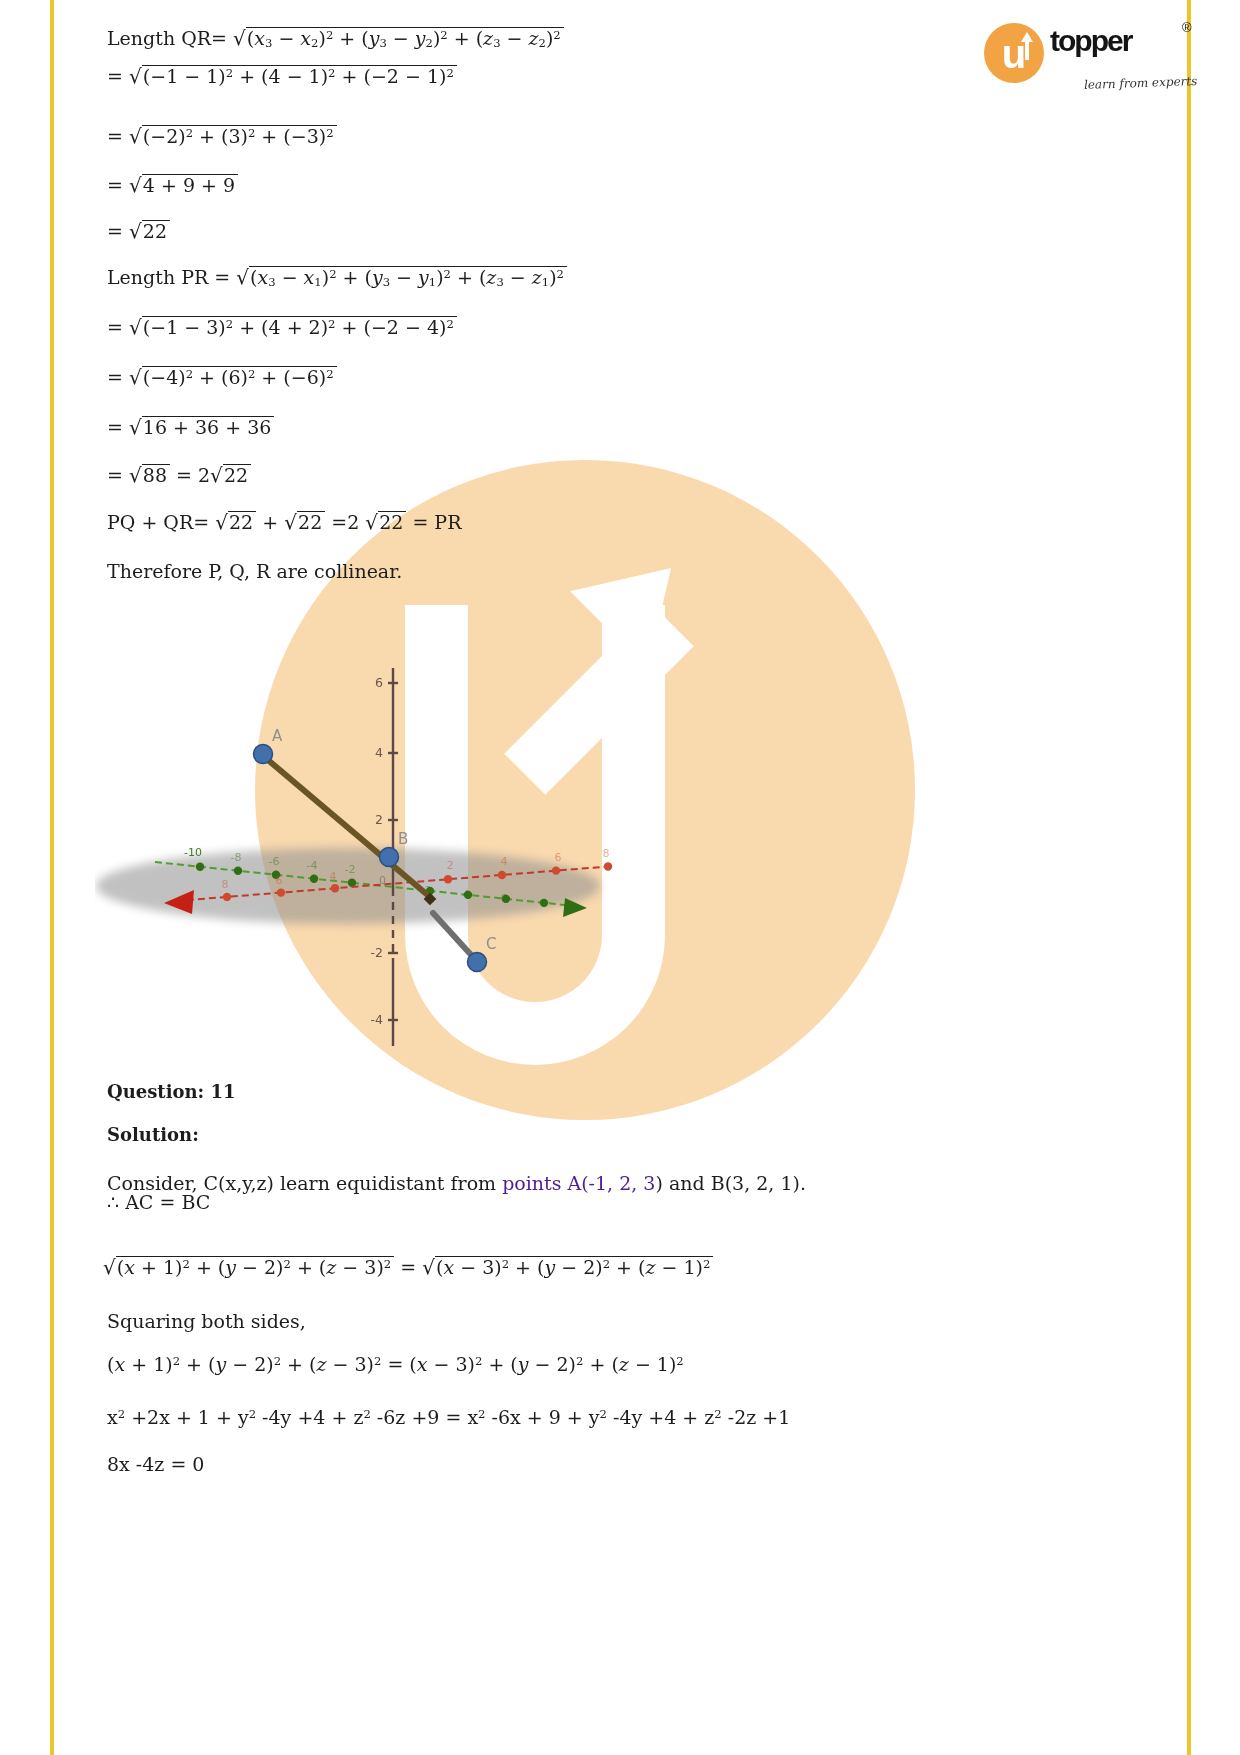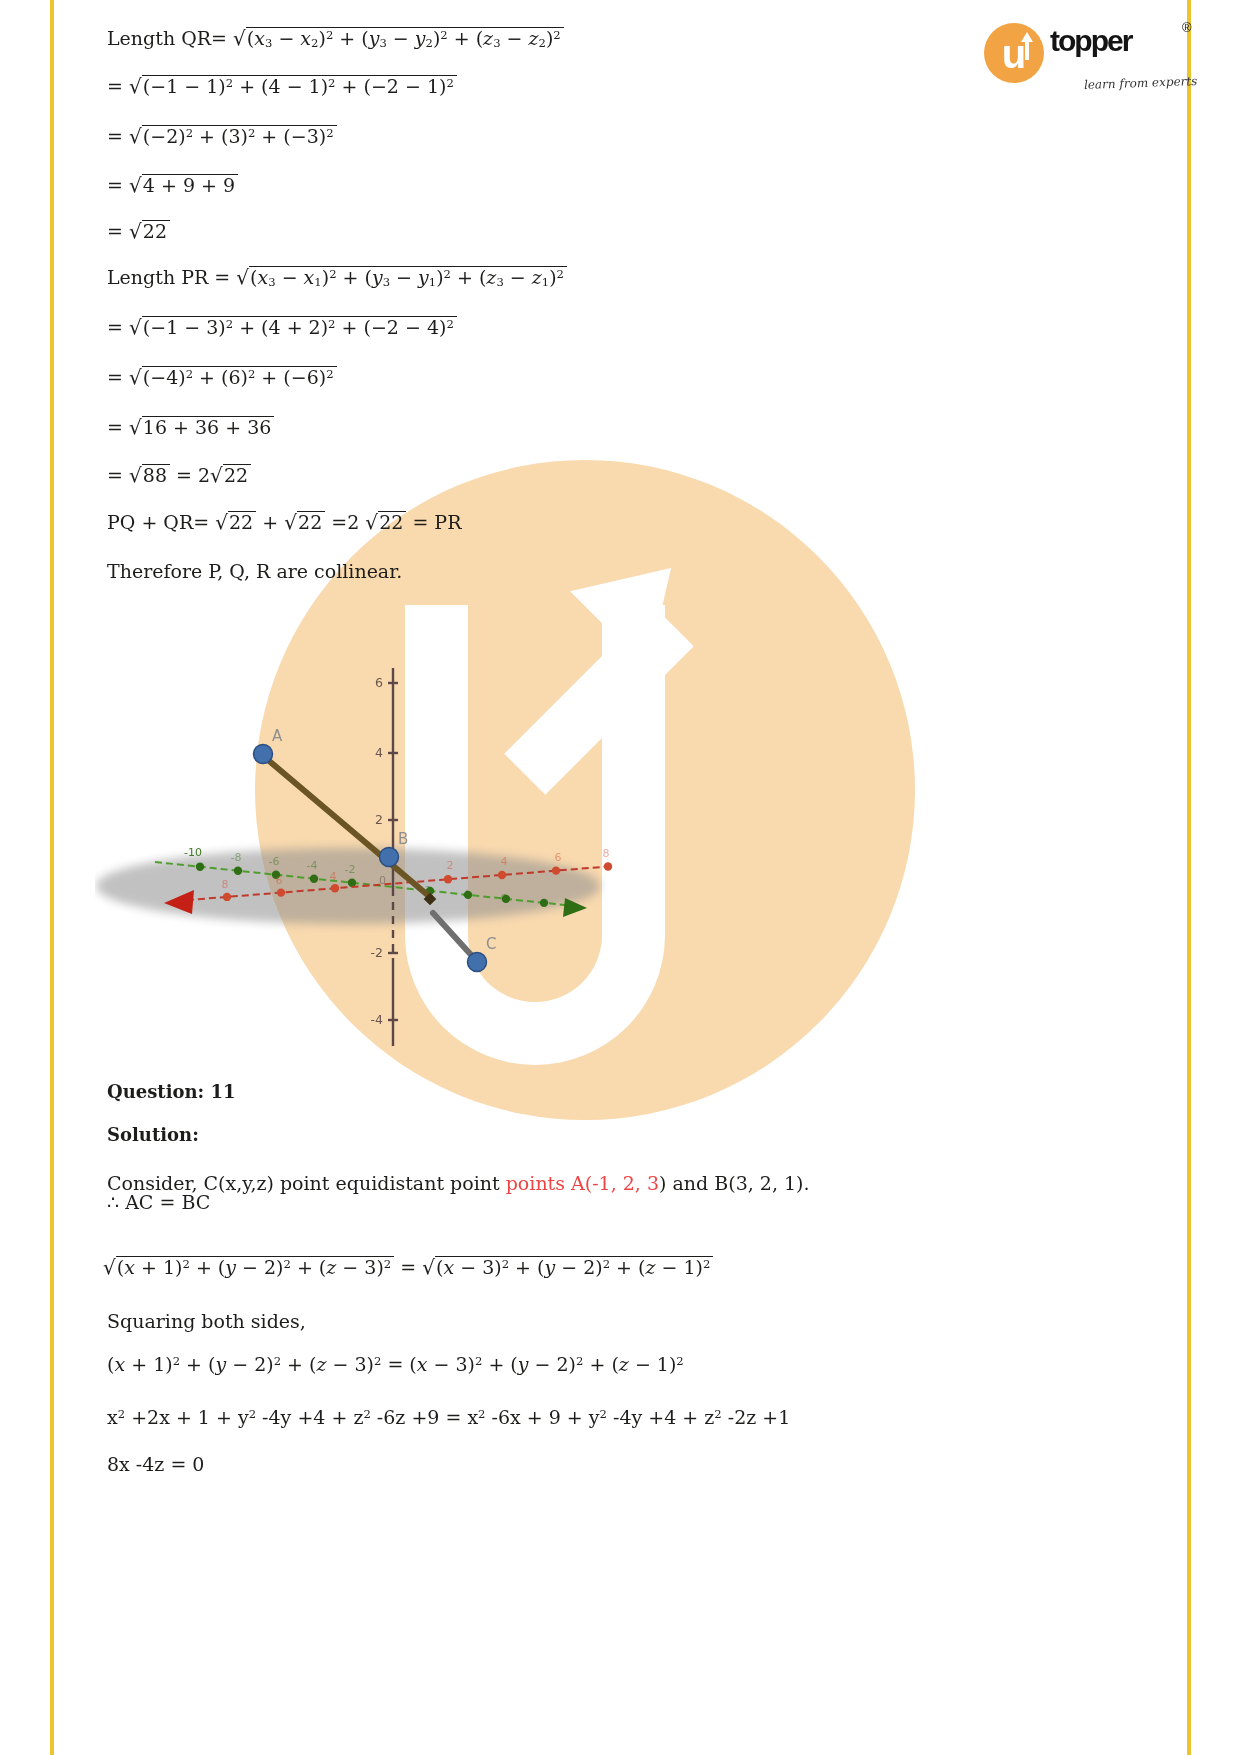--- a/index.html
+++ b/index.html
@@ -131,34 +131,34 @@
         <text x="272" y="741" font-size="15" font-family="DejaVu Sans, sans-serif" fill="#8f8f8f">A</text>
         <circle cx="389" cy="857" r="9.5" fill="#4170ad" stroke="#2c4f80" stroke-width="1.5"></circle>
         <text x="398" y="844" font-size="15" font-family="DejaVu Sans, sans-serif" fill="#8f8f8f">B</text>
         <circle cx="477" cy="962" r="9.5" fill="#4170ad" stroke="#2c4f80" stroke-width="1.5"></circle>
         <text x="486" y="949" font-size="15" font-family="DejaVu Sans, sans-serif" fill="#8f8f8f">C</text>
       </svg>
     </div>
 
   <div class="content">
       <div class="tline math" style="top: 26px; left: 107px;"><span>Length QR= <span class="sqrt"><span class="rsym">√</span><span class="rad">(<i>x</i><sub>3</sub> − <i>x</i><sub>2</sub>)<sup>2</sup> + (<i>y</i><sub>3</sub> − <i>y</i><sub>2</sub>)<sup>2</sup> + (<i>z</i><sub>3</sub> − <i>z</i><sub>2</sub>)<sup>2</sup></span></span></span></div>
-      <div class="tline math" style="top: 74px; left: 107px;"><span>= <span class="sqrt"><span class="rsym">√</span><span class="rad">(−1 − 1)<sup>2</sup> + (4 − 1)<sup>2</sup> + (−2 − 1)<sup>2</sup></span></span></span></div>
+      <div class="tline math" style="top: 64px; left: 107px;"><span>= <span class="sqrt"><span class="rsym">√</span><span class="rad">(−1 − 1)<sup>2</sup> + (4 − 1)<sup>2</sup> + (−2 − 1)<sup>2</sup></span></span></span></div>
       <div class="tline math" style="top: 124px; left: 107px; text-align: center;"><span>= <span class="sqrt"><span class="rsym">√</span><span class="rad">(−2)<sup>2</sup> + (3)<sup>2</sup> + (−3)<sup>2</sup></span></span></span></div>
       <div class="tline math" style="top: 173px; left: 107px;"><span>= <span class="sqrt"><span class="rsym">√</span><span class="rad">4 + 9 + 9</span></span></span></div>
       <div class="tline math" style="top: 219px; left: 107px;"><span>= <span class="sqrt"><span class="rsym">√</span><span class="rad">22</span></span></span></div>
       <div class="tline math" style="top: 265px; left: 107px;"><span>Length PR = <span class="sqrt"><span class="rsym">√</span><span class="rad">(<i>x</i><sub>3</sub> − <i>x</i><sub>1</sub>)<sup>2</sup> + (<i>y</i><sub>3</sub> − <i>y</i><sub>1</sub>)<sup>2</sup> + (<i>z</i><sub>3</sub> − <i>z</i><sub>1</sub>)<sup>2</sup></span></span></span></div>
       <div class="tline math" style="top: 315px; left: 107px;"><span>= <span class="sqrt"><span class="rsym">√</span><span class="rad">(−1 − 3)<sup>2</sup> + (4 + 2)<sup>2</sup> + (−2 − 4)<sup>2</sup></span></span></span></div>
       <div class="tline math" style="top: 365px; left: 107px;"><span>= <span class="sqrt"><span class="rsym">√</span><span class="rad">(−4)<sup>2</sup> + (6)<sup>2</sup> + (−6)<sup>2</sup></span></span></span></div>
       <div class="tline math" style="top: 415px; left: 107px;"><span>= <span class="sqrt"><span class="rsym">√</span><span class="rad">16 + 36 + 36</span></span></span></div>
       <div class="tline math" style="top: 463px; left: 107px;"><span>= <span class="sqrt"><span class="rsym">√</span><span class="rad">88</span></span> = 2<span class="sqrt"><span class="rsym">√</span><span class="rad">22</span></span></span></div>
       <div class="tline math" style="top: 510px; left: 107px;"><span>PQ + QR= <span class="sqrt"><span class="rsym">√</span><span class="rad">22</span></span> + <span class="sqrt"><span class="rsym">√</span><span class="rad">22</span></span> =2 <span class="sqrt"><span class="rsym">√</span><span class="rad">22</span></span> = PR</span></div>
       <div class="tline" style="top: 559px; left: 107px;"><span>Therefore P, Q, R are collinear.</span></div>
       <div class="tline bold" style="top: 1080px; left: 107px;"><span>Question: 11</span></div>
       <div class="tline bold" style="top: 1123px; left: 107px;"><span>Solution:</span></div>
-      <div class="tline" style="top: 1171px; left: 107px;"><span>Consider, C(x,y,z) point equidistant point </span><span style="color: #ef4444;">points A(-1, 2, 3</span><span>) and B(3, 2, 1).</span></div>
+      <div class="tline" style="top: 1171px; left: 107px;"><span>Consider, C(x,y,z) learn equidistant from </span><span style="color: #4c1d95;">points A(-1, 2, 3</span><span>) and B(3, 2, 1).</span></div>
       <div class="tline" style="top: 1190px; left: 107px;"><span>∴ AC = BC</span></div>
       <div class="tline math" style="top: 1255px; left: 103px;"><span><span class="sqrt"><span class="rsym">√</span><span class="rad">(<i>x</i> + 1)<sup>2</sup> + (<i>y</i> − 2)<sup>2</sup> + (<i>z</i> − 3)<sup>2</sup></span></span> = <span class="sqrt"><span class="rsym">√</span><span class="rad">(<i>x</i> − 3)<sup>2</sup> + (<i>y</i> − 2)<sup>2</sup> + (<i>z</i> − 1)<sup>2</sup></span></span></span></div>
       <div class="tline" style="top: 1309px; left: 107px;"><span>Squaring both sides,</span></div>
       <div class="tline math" style="top: 1352px; left: 107px;"><span>(<i>x</i> + 1)<sup>2</sup> + (<i>y</i> − 2)<sup>2</sup> + (<i>z</i> − 3)<sup>2</sup> = (<i>x</i> − 3)<sup>2</sup> + (<i>y</i> − 2)<sup>2</sup> + (<i>z</i> − 1)<sup>2</sup></span></div>
       <div class="tline" style="top: 1405px; left: 107px;"><span>x<sup>2</sup> +2x + 1 + y<sup>2</sup> -4y +4 + z<sup>2</sup> -6z +9 = x<sup>2</sup> -6x + 9 + y<sup>2</sup> -4y +4 + z<sup>2</sup> -2z +1</span></div>
       <div class="tline" style="top: 1452px; left: 107px;"><span>8x -4z = 0</span></div>
     </div>
 
   <div class="logo">
     <div class="logo-circle"></div>

